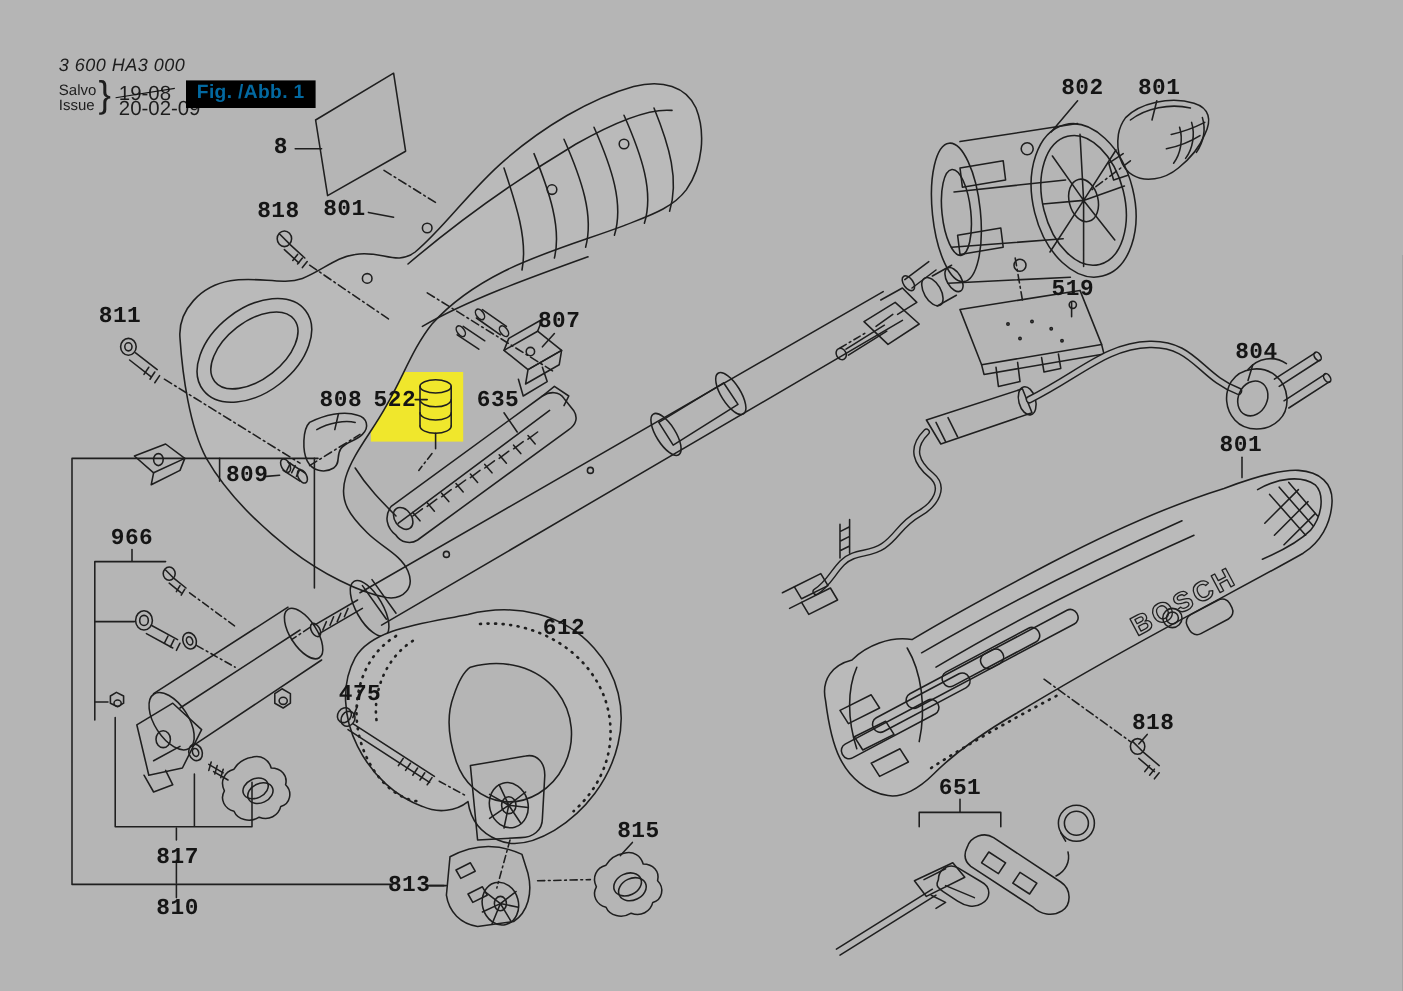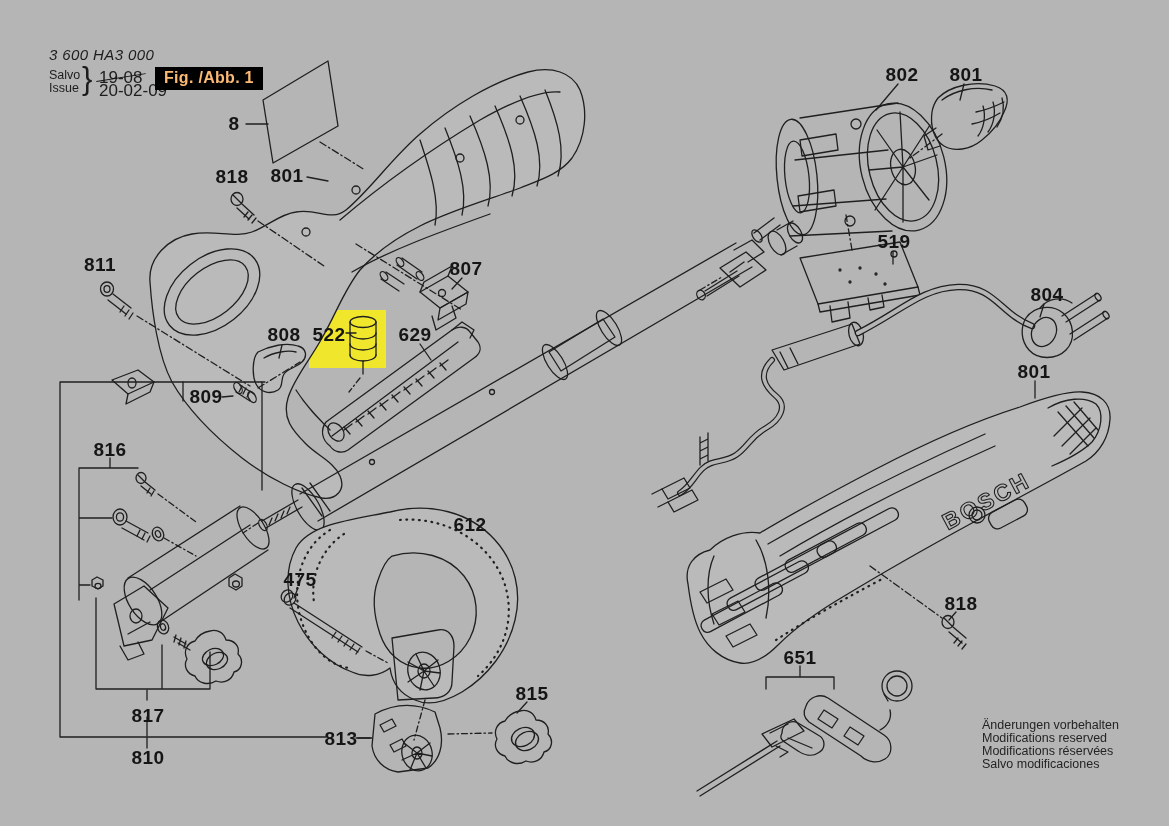--- a/index.html
+++ b/index.html
@@ -1,29 +1,29 @@
 <!DOCTYPE html>
 <html><head>
 <meta charset="utf-8">
 <style>
   html,body{margin:0;padding:0;background:#888;}
   .stage{position:relative;width:1169px;height:826px;background:#b5b5b5;overflow:hidden;
          font-family:"Liberation Sans", sans-serif;color:#1d1d1d;}
   .art{position:absolute;left:0;top:0;}
   .hl{position:absolute;left:309px;top:310px;width:77px;height:58px;background:#f0e72c;}
   .lbl{position:absolute;transform:translate(-50%,-50%);font-weight:bold;font-size:19px;
-       color:#151515;letter-spacing:.4px;white-space:nowrap;line-height:1;}
+       color:#151515;letter-spacing:.4px;white-space:nowrap;line-height:1;font-family:Liberation Mono, monospace;}
   .hdr-num{position:absolute;left:49px;top:46px;font-size:15px;letter-spacing:.4px;font-style:italic;}
   .hdr-word{position:absolute;font-size:12.5px;}
   .hdr-brace{position:absolute;left:82px;top:61px;font-size:31px;font-weight:400;}
   .hdr-date{position:absolute;font-size:17px;}
   .strike{position:relative;display:inline-block;}
   .strike::after{content:"";position:absolute;left:-3px;right:-4px;top:46%;
                  border-top:1.6px solid #141414;transform:rotate(-9deg);}
-  .badge{position:absolute;left:155px;top:67px;background:#000;color:#fdba74;
+  .badge{position:absolute;left:155px;top:67px;background:#000;color:#0369a1;
          font-weight:bold;font-size:16px;padding:2px 9px 3px;letter-spacing:.3px;text-align:center;}
   .ftr{position:absolute;left:982px;top:719px;font-size:12.5px;line-height:13px;color:#242424;}
   .ftr div{margin:0;}
 </style>
 </head>
 <body>
 
 <div class="stage">
 
   <div class="hl"></div>
@@ -381,37 +381,31 @@
   <div class="hdr-date" style="left:99px;top:81px">20-02-09</div>
   <div class="badge">Fig. /Abb. 1</div>
 
   <div class="lbl" style="left:234px;top:123px">8</div>
   <div class="lbl" style="left:232px;top:176px">818</div>
   <div class="lbl" style="left:287px;top:175px">801</div>
   <div class="lbl" style="left:100px;top:264px">811</div>
   <div class="lbl" style="left:466px;top:268px">807</div>
   <div class="lbl" style="left:284px;top:334px">808</div>
   <div class="lbl" style="left:329px;top:334px">522</div>
-  <div class="lbl" style="left:415px;top:334px">629</div>
+  <div class="lbl" style="left:415px;top:334px">635</div>
   <div class="lbl" style="left:206px;top:396px">809</div>
-  <div class="lbl" style="left:110px;top:449px">816</div>
+  <div class="lbl" style="left:110px;top:449px">966</div>
   <div class="lbl" style="left:148px;top:715px">817</div>
   <div class="lbl" style="left:148px;top:757px">810</div>
   <div class="lbl" style="left:300px;top:579px">475</div>
   <div class="lbl" style="left:470px;top:524px">612</div>
   <div class="lbl" style="left:341px;top:738px">813</div>
   <div class="lbl" style="left:532px;top:693px">815</div>
   <div class="lbl" style="left:902px;top:74px">802</div>
   <div class="lbl" style="left:966px;top:74px">801</div>
   <div class="lbl" style="left:894px;top:241px">519</div>
   <div class="lbl" style="left:1047px;top:294px">804</div>
   <div class="lbl" style="left:1034px;top:371px">801</div>
   <div class="lbl" style="left:961px;top:603px">818</div>
   <div class="lbl" style="left:800px;top:657px">651</div>
 
-  <div class="ftr">
-    <div>Änderungen vorbehalten</div>
-    <div>Modifications reserved</div>
-    <div>Modifications réservées</div>
-    <div>Salvo modificaciones</div>
-  </div>
 
 </div>
 
 </body></html>

